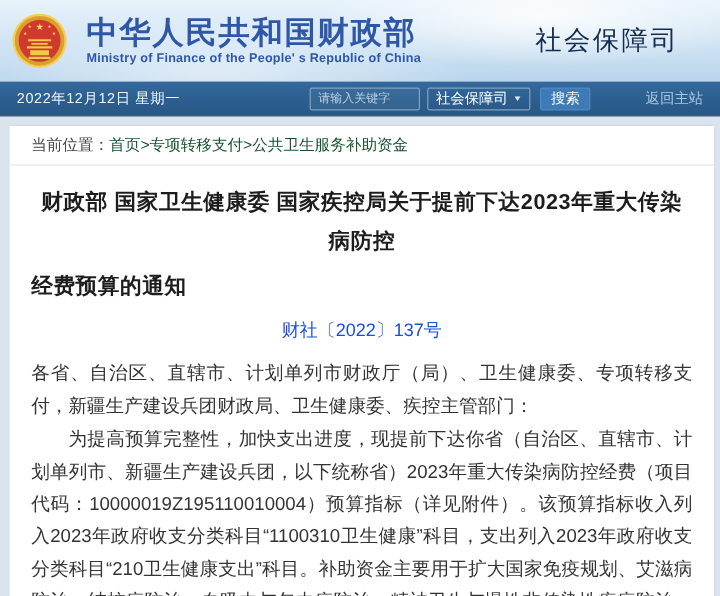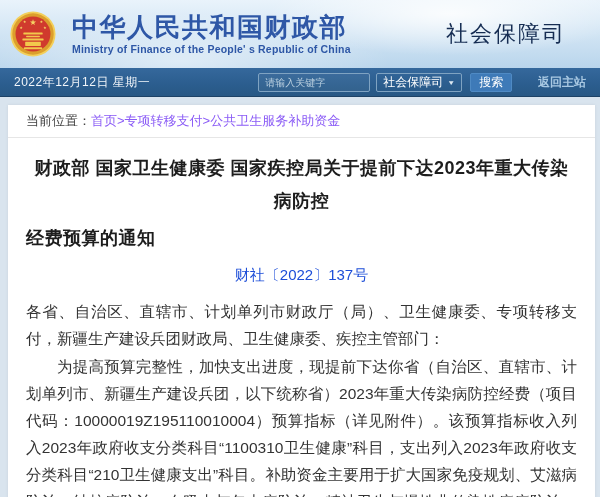--- a/index.html
+++ b/index.html
@@ -38,49 +38,49 @@
   
   .navbar {
     height:29px;
     background:linear-gradient(180deg,#35689c 0%, #2b5d8e 60%, #285884 100%);
     border-bottom:1px solid #1d4266;
     display:flex; align-items:center; padding:0 14px; color:#fff;
   }
   .nav-date { font-size:12px; color:#f2f6fa; letter-spacing:.5px; white-space:nowrap; }
   .search-group { display:flex; align-items:center; margin-left:108px; }
   .search-input {
-    width:112px; height:19px; background:rgba(255,255,255,.05);
+    width:92px; height:19px; background:rgba(255,255,255,.05);
     border:1px solid #7fa3c2; border-radius:2px; color:#e8f1f8;
     font-size:10px; padding:0 6px; outline:none;
     font-family:"Liberation Sans","DejaVu Sans",sans-serif;
   }
   .search-input::placeholder { color:#b9cfdf; }
   .search-select {
     width:86px; height:19px; margin-left:6px; border:1px solid #7fa3c2;
     border-radius:2px; display:flex; align-items:center; justify-content:space-between;
     padding:0 6px; font-size:12px; color:#fff; cursor:pointer; white-space:nowrap;
   }
   .caret { font-size:8px; color:#dce8f2; transform:scaleY(.8); }
   .search-btn {
     height:19px; margin-left:8px; padding:0 8px; background:#3e7ab8;
     border:1px solid #4f8ac4; border-radius:2px; color:#fff; font-size:12px;
     display:flex; align-items:center; cursor:pointer; white-space:nowrap;
   }
   .back-link {
-    margin-left:auto; font-size:12px; color:#a8c8e2; cursor:pointer; white-space:nowrap;font-weight:bold;
+    margin-left:auto; font-size:12px; color:#a8c8e2; cursor:pointer; white-space:nowrap;
   }
 
   
   .content-wrap { height:492px; padding:8px 5px 0 8px; }
   .panel { background:#ffffff; height:100%; box-shadow:0 0 3px rgba(0,0,0,.08); }
   .breadcrumb {
     height:33px; display:flex; align-items:center; padding:0 18px;
     font-size:13px; color:#444; border-bottom:1px solid #e6e6e6;
   }
-  .breadcrumb .crumb-path { color:#8b5cf6; cursor:pointer; }
+  .breadcrumb .crumb-path { color:#14532d; cursor:pointer; }
 
   .article { padding:14px 18px 0 18px; color:#2b2b2b; }
   .doc-title {
     text-align:center; font-weight:bold; font-size:18px; line-height:33px;
     color:#1d1d1d; letter-spacing:.5px;
   }
   .doc-subtitle {
     font-weight:bold; font-size:18px; line-height:30px;
     color:#1d1d1d; margin-top:5px; letter-spacing:.5px;
   }

